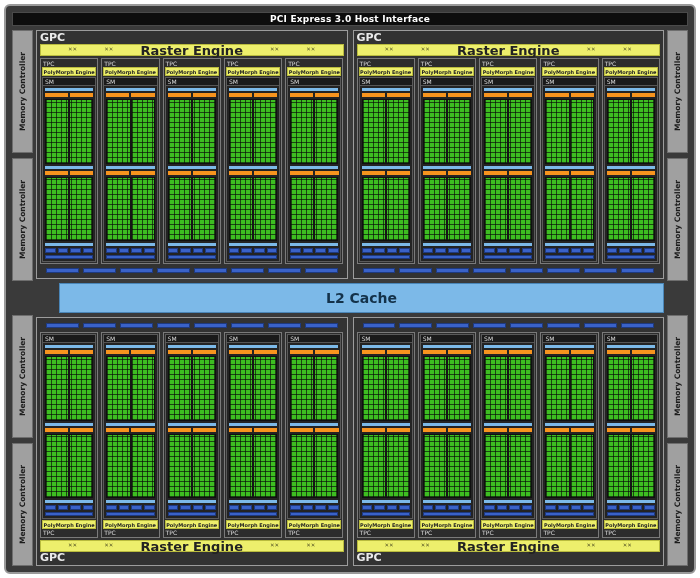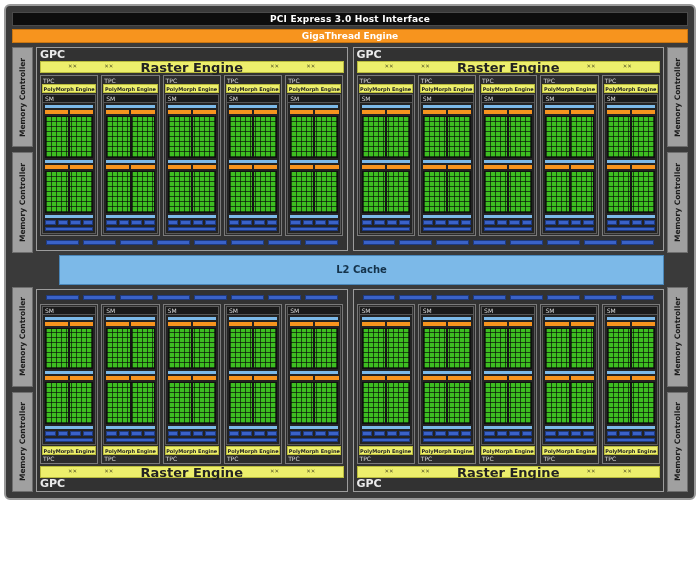--- a/index.html
+++ b/index.html
@@ -1,21 +1,21 @@
 <!DOCTYPE html>
 <html style="--orange: #F7941E; --yellow: #EDEF6C; --green: #3DBE21; --lblue: #7CB9E8; --blue: #3A62C8; --memgray: #A0A0A0; --chipbg: #3A3A3A;"><head>
 <meta charset="utf-8">
 <style>
   :root{
     --orange:#F7941E; --yellow:#EDEF6C; --green:#3DBE21;
     --lblue:#7CB9E8; --blue:#3A62C8; --memgray:#A0A0A0; --chipbg:#3A3A3A;
   }
   *{box-sizing:border-box;}
   body{margin:0;background:#fff;font-family:"DejaVu Sans","Liberation Sans",sans-serif;}
-  .chip{position:relative;width:692px;height:496px;margin:4px auto;background:var(--chipbg);
+  .chip{position:relative;width:692px;height:570px;margin:4px auto;background:var(--chipbg);
         border:2px solid #9a9a9a;border-radius:6px;padding:6px;display:flex;flex-direction:column;gap:3px;}
   .pci-bar{height:14px;background:#0d0d0d;border:1px solid #4a4a4a;color:#fff;font-size:9px;font-weight:bold;
            display:flex;align-items:center;justify-content:center;letter-spacing:.2px;}
   .giga-bar{height:14px;background:var(--orange);border:1px solid #c87612;color:#fff;font-size:9px;font-weight:bold;
             display:flex;align-items:center;justify-content:center;}
   .main{flex:1;display:flex;gap:3px;margin-top:1px;min-height:0;}
   .mem-col{width:21px;display:flex;flex-direction:column;gap:5px;}
   .mem-bar{flex:1;background:var(--memgray);border:1px solid #6e6e6e;display:flex;align-items:center;justify-content:center;}
   .mem-bar span{writing-mode:vertical-rl;transform:rotate(180deg);font-size:7.5px;font-weight:bold;color:#1c1c1c;white-space:nowrap;}
   .mem-spacer{height:24px;flex:none;}
@@ -45,28 +45,27 @@
     background-image:
       linear-gradient(90deg, transparent calc(50% - 1px), #161616 calc(50% - 1px), #161616 calc(50% + 1px), transparent calc(50% + 1px)),
       repeating-linear-gradient(0deg, rgba(8,8,8,.65) 0 1px, transparent 1px 5px),
       repeating-linear-gradient(90deg, rgba(8,8,8,.65) 0 1px, transparent 1px 5px);}
   .tex-row{height:5px;flex:none;display:flex;gap:2px;}
   .tex-row div{flex:1;background:var(--blue);border:1px solid #1e3a80;}
   .bar-blue{height:4px;flex:none;background:var(--blue);border:1px solid #1e3a80;}
   .slice-strip{height:9px;flex:none;display:flex;gap:4px;align-items:center;padding:0 6px;}
   .slice{flex:1;height:5px;background:var(--blue);border:1px solid #1e3a80;}
   .l2{height:30px;flex:none;background:var(--lblue);border:1px solid #4a86b8;display:flex;align-items:center;justify-content:center;
-      font-size:10px;font-weight:bold;color:#14324a;margin-left:23px;}
+      font-size:14px;font-weight:bold;color:#14324a;margin-left:23px;}
 </style>
 </head>
 <body>
 
 <div class="chip">
   <div class="pci-bar">PCI Express 3.0 Host Interface</div>
-  <div class="giga-bar">GigaThread Engine</div>
   <div class="main">
     <div class="mem-col" id="mem-left">
         <div class="mem-bar">
     <span>Memory Controller</span>
   </div>
         <div class="mem-bar">
     <span>Memory Controller</span>
   </div>
         <div class="mem-spacer"></div>
         <div class="mem-bar">

